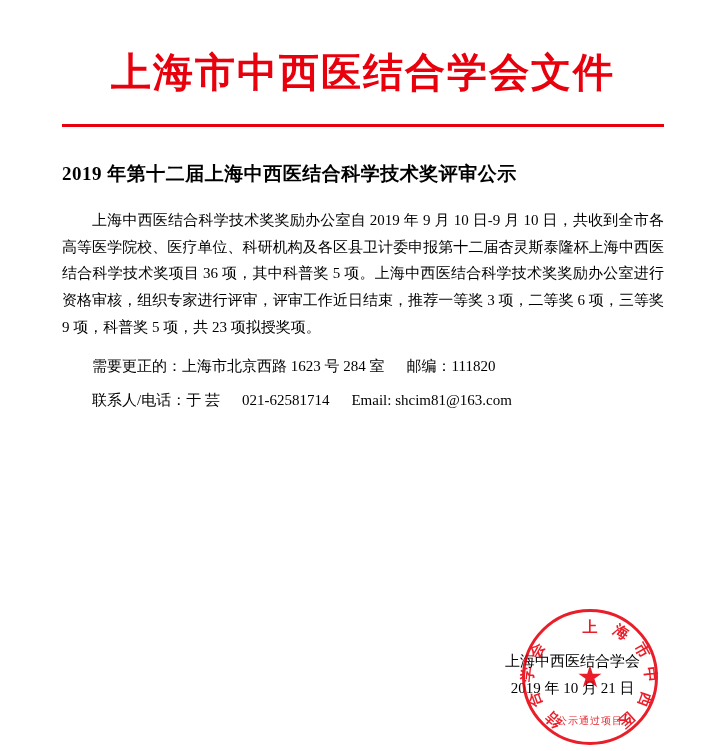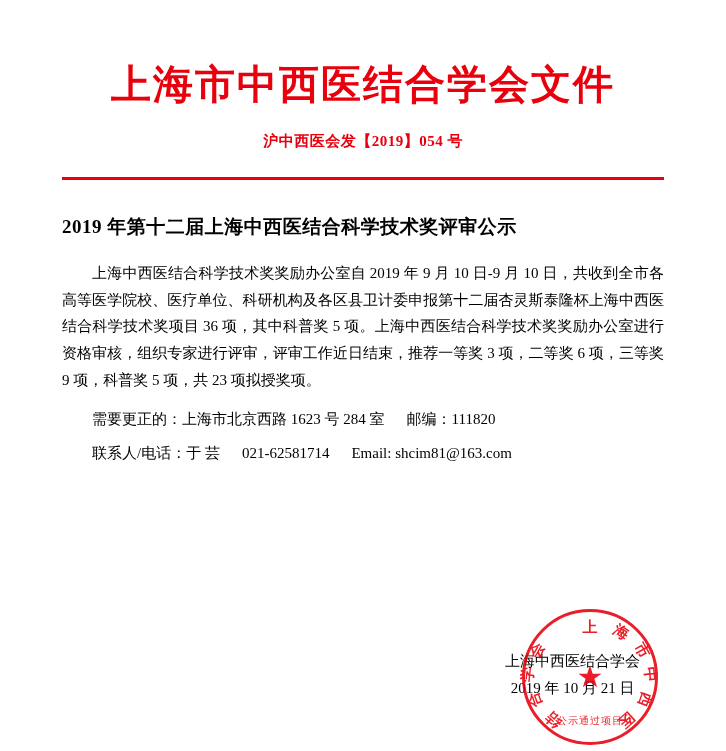--- a/index.html
+++ b/index.html
@@ -12,21 +12,21 @@
     background: #ffffff;
     font-family: "Liberation Serif", "DejaVu Serif", serif;
     color: #000000;
     overflow: hidden;
   }
   .page {
     position: relative;
     width: 726px;
     height: 751px;
     box-sizing: border-box;
-    padding: 12px 62px;
+    padding: 0 62px;
   }
   .doc-title {
     margin: 0;
     padding-top: 48px;
     text-align: center;
     color: #e8000d;
     font-family: "Liberation Serif", "DejaVu Serif", serif;
     font-weight: bold;
     font-size: 40px;
     letter-spacing: 2px;
@@ -132,21 +132,20 @@
     white-space: nowrap;
   }
 </style>
 </head>
 <body>
 
 <div class="page">
 
   <h1 class="doc-title">上海市中西医结合学会文件</h1>
 
-  <div class="doc-number">沪中西医会发【2019】054 号</div>
 
   <div class="red-rule"></div>
 
   <h2 class="subject">2019 年第十二届上海中西医结合科学技术奖评审公示</h2>
 
   <div class="body-text">
     <p class="para">上海中西医结合科学技术奖奖励办公室自 2019 年 9 月 10 日-9 月 10 日，共收到全市各高等医学院校、医疗单位、科研机构及各区县卫计委申报第十二届杏灵斯泰隆杯上海中西医结合科学技术奖项目 36 项，其中科普奖 5 项。上海中西医结合科学技术奖奖励办公室进行资格审核，组织专家进行评审，评审工作近日结束，推荐一等奖 3 项，二等奖 6 项，三等奖 9 项，科普奖 5 项，共 23 项拟授奖项。</p>
   </div>
 
   <div class="contact-block">

